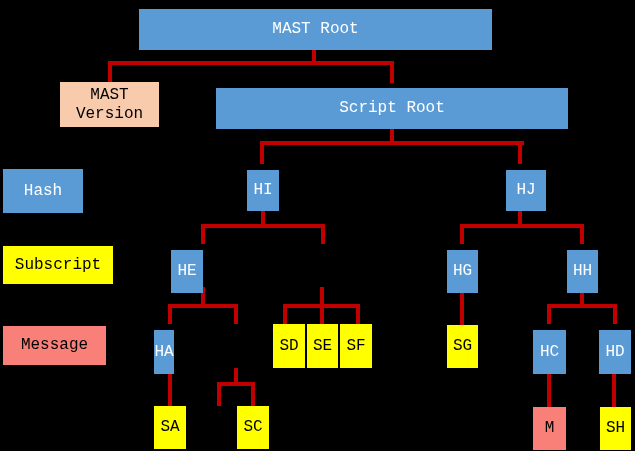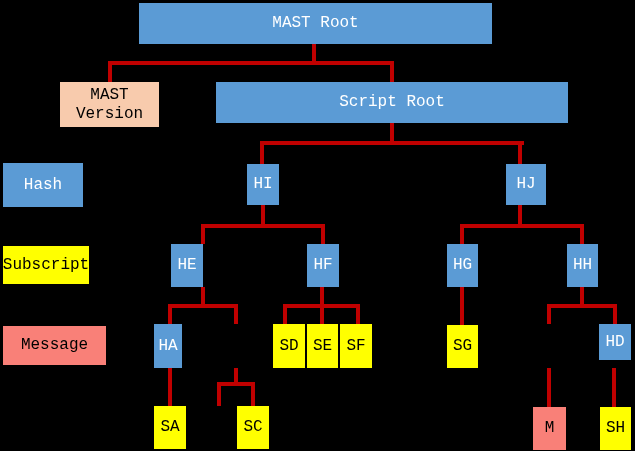--- a/index.html
+++ b/index.html
@@ -23,21 +23,21 @@
     background:var(--background);
     overflow:hidden;
   }
   .node{
     position:absolute;
     display:flex;align-items:center;justify-content:center;
     text-align:center;
     font-size:16px;line-height:19px;
     box-sizing:border-box;
   }
-  .blue{background:var(--hash-blue);color:var(--text-light);}
+  .blue{background:var(--hash-blue);color:var(--text-light);margin-top:6px;}
   .yellow{background:var(--subscript-yellow);color:var(--text-dark);}
   .red{background:var(--message-red);color:var(--text-dark);}
   .peach{background:var(--version-peach);color:var(--text-dark);}
   .line{
     position:absolute;
     background:var(--connector-red);
   }
 </style>
 </head>
 <body>
@@ -95,36 +95,36 @@
 
     <div class="line" style="left:612px;top:368px;width:4px;height:39px"></div>
   </div>
 
   <div class="node blue" style="left:139px;top:3px;width:353px;height:41px">MAST Root</div>
 
   <div class="node peach" style="left:60px;top:82px;width:99px;height:45px;padding:12px 6px">MAST Version</div>
   <div class="node blue" style="left:216px;top:82px;width:352px;height:41px">Script Root</div>
 
   <div class="node blue" style="left:3px;top:163px;width:80px;height:44px">Hash</div>
-  <div class="node yellow" style="left:3px;top:246px;width:86px;height:38px">Subscript</div>
+  <div class="node yellow" style="left:3px;top:246px;width:110px;height:38px">Subscript</div>
   <div class="node red" style="left:3px;top:326px;width:103px;height:39px">Message</div>
 
   <div class="node blue" style="left:247px;top:164px;width:32px;height:41px">HI</div>
   <div class="node blue" style="left:506px;top:164px;width:40px;height:41px">HJ</div>
 
   <div class="node blue" style="left:171px;top:244px;width:32px;height:43px">HE</div>
-  <div class="node blue" style="left:307px;top:244px;width:32px;height:43px">HF</div>
   <div class="node blue" style="left:447px;top:244px;width:31px;height:43px">HG</div>
   <div class="node blue" style="left:567px;top:244px;width:31px;height:43px">HH</div>
 
-  <div class="node blue" style="left:154px;top:324px;width:28px;height:44px">HA</div>
+  <div class="node blue" style="left:154px;top:324px;width:20px;height:44px">HA</div>
   <div class="node yellow" style="left:273px;top:324px;width:32px;height:44px">SD</div>
   <div class="node yellow" style="left:307px;top:324px;width:31px;height:44px">SE</div>
   <div class="node yellow" style="left:340px;top:324px;width:32px;height:44px">SF</div>
   <div class="node yellow" style="left:447px;top:325px;width:31px;height:43px">SG</div>
-  <div class="node blue" style="left:599px;top:324px;width:32px;height:36px">HD</div>
+  <div class="node blue" style="left:533px;top:324px;width:33px;height:44px">HC</div>
+  <div class="node blue" style="left:599px;top:324px;width:32px;height:44px">HD</div>
 
   <div class="node yellow" style="left:154px;top:406px;width:32px;height:43px">SA</div>
   <div class="node yellow" style="left:237px;top:406px;width:32px;height:43px">SC</div>
   <div class="node red" style="left:533px;top:407px;width:33px;height:43px">M</div>
   <div class="node yellow" style="left:600px;top:407px;width:31px;height:43px">SH</div>
 
 </div>
 
 </body></html>

